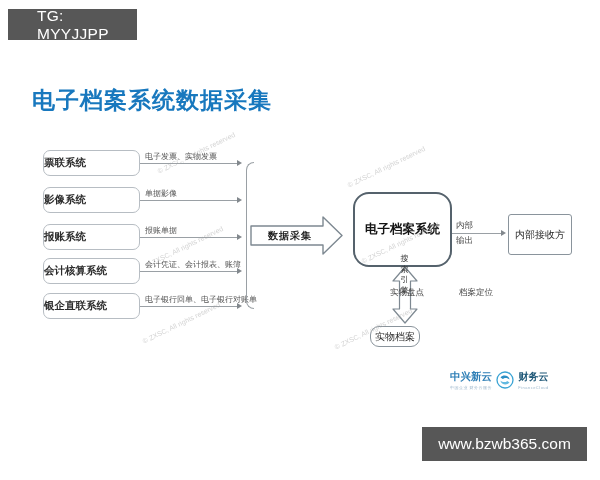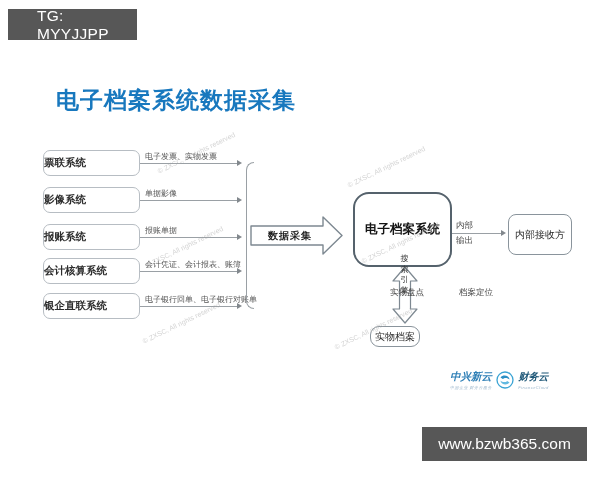--- a/index.html
+++ b/index.html
@@ -10,21 +10,21 @@
 
   
   .banner { background:#575757; color:#fff; display:flex; align-items:center; }
   .banner-top { left:8px; top:9px; width:129px; height:31px; padding-left:29px;
                 font-size:15.5px; letter-spacing:.3px; }
   .banner-bottom { left:422px; top:427px; width:165px; height:34px;
                    justify-content:center; font-size:15.5px; }
 
   
   .title { left:32px; top:85px; font-size:23px; font-weight:bold; color:#1878be;
-           letter-spacing:1px; white-space:nowrap;margin-left:24px; }
+           letter-spacing:1px; white-space:nowrap; }
 
   
   .srcbox { left:43px; width:97px; height:26px; background:#fff;
             border:1.2px solid #b7bdc3; border-radius:7px;
             display:flex; align-items:center; 
             font-size:10.5px; font-weight:bold; color:#2c2c2c; white-space:nowrap; }
 
   
   .aline { left:140px; width:97px; height:1px; background:#9aa0a5; }
   .ahead { width:0; height:0; border-left:5px solid #82888d;
@@ -42,39 +42,39 @@
   
   .centerbox { left:353px; top:192px; width:99px; height:75px; background:#fff;
                border:2px solid #55626c; border-radius:16px;
                display:flex; align-items:center; justify-content:center;
                font-size:12.5px; font-weight:bold; color:#141414; white-space:nowrap; }
 
   
   .outline { left:452px; top:233px; width:50px; height:1px; background:#9aa0a5; }
   .outlabel { left:456px; font-size:8.5px; color:#444; white-space:nowrap; }
   .rightbox { left:508px; top:214px; width:64px; height:41px; background:#fff;
-              border:1.4px solid #8a949c; border-radius:8px;
+              border:1.4px solid #8a949c; border-radius:3px;
               display:flex; align-items:center; justify-content:center;
               font-size:10px; color:#2c2c2c; white-space:nowrap; }
 
   
   .vlabel { left:400px; top:254px; width:9px; font-size:8px; line-height:10.5px;
             color:#333; word-break:break-all; text-align:center; }
   .sidelabel { font-size:8.5px; color:#444; white-space:nowrap;margin-left:36px; }
   .bottombox { left:370px; top:326px; width:50px; height:21px; background:#fff;
                border:1.4px solid #8a949c; border-radius:9px;
                display:flex; align-items:center; justify-content:center;
                font-size:10px; font-weight:normal; color:#2c2c2c; white-space:nowrap; }
 
   
   .wm { font-size:7px; color:#a8a8a8; opacity:.5; white-space:nowrap;
         transform:rotate(-26deg); transform-origin:left center; }
 
   
-  .logo { left:450px; top:370px; display:flex; align-items:center; gap:4px;font-style:italic; }
+  .logo { left:450px; top:370px; display:flex; align-items:center; gap:4px; }
   .logo-col { display:flex; flex-direction:column; align-items:center; }
   .logo-brand { font-size:10.5px; font-weight:bold; color:#2e7fb6; white-space:nowrap; }
   .logo-product { font-size:10px; font-weight:bold; color:#1f5878; white-space:nowrap; }
   .logo-tag { font-size:4px; color:#9db7cc; letter-spacing:.5px; white-space:nowrap; margin-top:1px; }
 
   svg { display:block; }
 </style>
 </head>
 <body>
 

